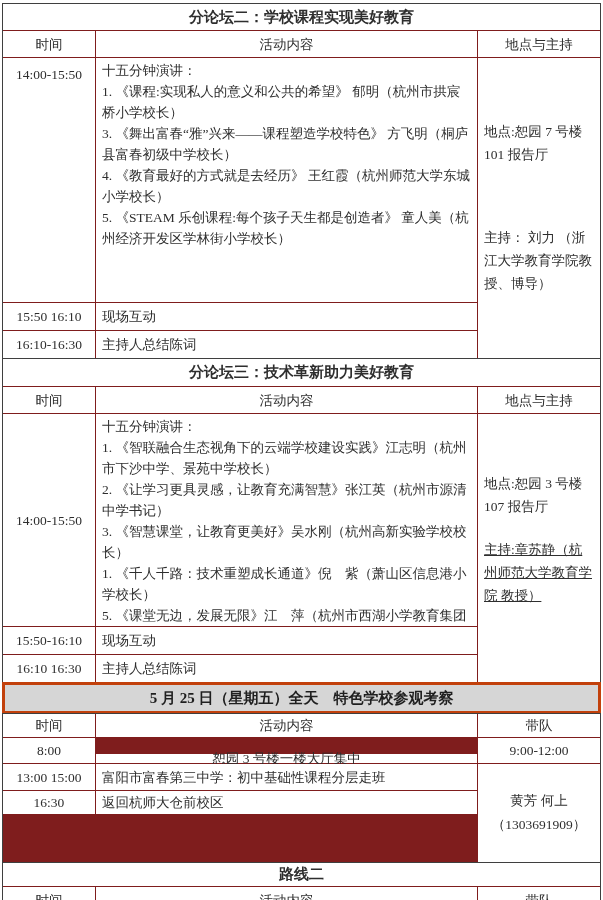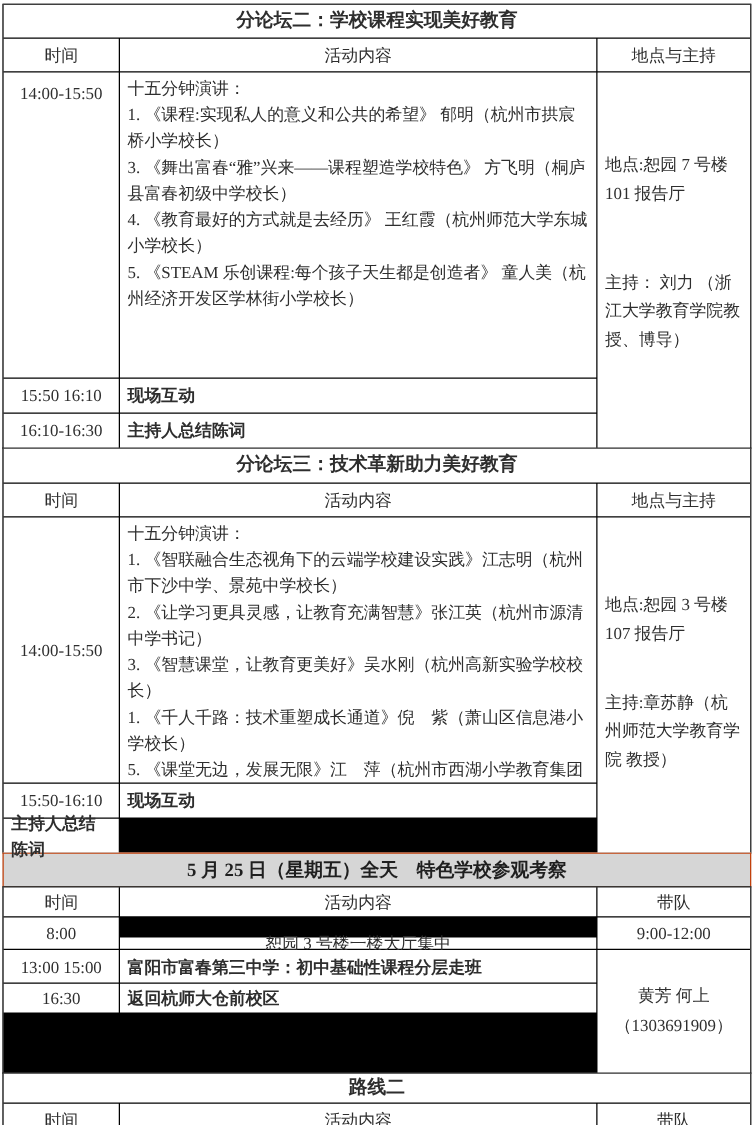--- a/index.html
+++ b/index.html
@@ -7,47 +7,47 @@
     width:603px;height:900px;overflow:hidden;background:#ffffff;
     font-family:"Liberation Serif","DejaVu Serif",serif;
     color:#2e2e2e;
     -webkit-font-smoothing:antialiased;
   }
   .page{padding:3px 2px 0 2px;}
   .grid{
     display:grid;
     grid-template-columns:92px 1fr 122px;
     gap:1px;
-    background:#000000;            
+    background:#7f1d1d;            
     border:1px solid #3f3f3f;
   }
   .grid + .grid, .grid + .banner, .banner + .grid{margin-top:-1px;}
   .cell{background:#ffffff;font-size:13.5px;line-height:21px;padding:2px 6px;}
   .span3{grid-column:1/4;}
   .title{text-align:center;font-weight:bold;font-size:15px;display:flex;align-items:center;justify-content:center;padding:1px 0;}
   .hdr{text-align:center;display:flex;align-items:center;justify-content:center;padding:0;}
   .time{text-align:center;display:flex;align-items:center;justify-content:center;padding:0 2px;}
   .time.v-top{align-items:flex-start;padding-top:6px;}
   .content p{margin:0;}
   .venue{grid-column:3;grid-row:3/6;padding-top:62px;line-height:23px;}
-  .venue .host{margin-top:48px;}
+  .venue .host{margin-top:60px;}
   .venue.venue-b{padding-top:58px;}
-  .venue.venue-b .host{margin-top:32px;}
+  .venue.venue-b .host{margin-top:20px;text-decoration:underline;}
   .secA{grid-template-rows:26px 26px 244px 27px 27px;}
   .secB{grid-template-rows:27px 26px 212px 27px 27px;}
   .routeA{grid-template-rows:23px 25px 26px 23px 23px 23px;}
   .routeB{grid-template-rows:23px 26px;}
   .banner{
-    border:1px solid #c2410c;background:#d6d6d6;
+    border:3px solid #c2410c;background:#d6d6d6;
     height:26px;display:flex;align-items:center;justify-content:center;
     font-weight:bold;font-size:15px;color:#1f1f1f;
   }
   .leader{grid-column:3;grid-row:3/7;display:flex;flex-direction:column;align-items:center;justify-content:center;text-align:left;line-height:24px;}
   .row-center{display:flex;align-items:center;justify-content:center;padding:0;margin-top:16px;}
-  .row-left{display:flex;align-items:center;justify-content:flex-start;padding:0 6px;font-weight:bold;}
+  .row-left{display:flex;align-items:center;justify-content:flex-start;padding:0 6px;}
 </style>
 </head>
 <body>
 
 <div class="page">
 
   <div class="grid secA">
     <div class="cell span3 title">分论坛二：学校课程实现美好教育</div>
     <div class="cell hdr">时间</div>
     <div class="cell hdr">活动内容</div>
@@ -89,20 +89,21 @@
       <p>5. 《课堂无边，发展无限》江　萍（杭州市西湖小学教育集团总校长）</p>
     </div>
     <div class="cell venue venue-b">
       <div>地点:恕园 3 号楼 107 报告厅</div>
       <div class="host">主持:章苏静（杭州师范大学教育学院 教授）</div>
     </div>
 
     <div class="cell time">15:50-16:10</div>
     <div class="cell row-left">现场互动</div>
 
+    <div class="cell time">16:10 16:30</div>
     <div class="cell row-left">主持人总结陈词</div>
   </div>
 
   <div class="banner">5 月 25 日（星期五）全天　特色学校参观考察</div>
 
   <div class="grid routeA">
     <div class="cell hdr">时间</div>
     <div class="cell hdr">活动内容</div>
     <div class="cell hdr">带队</div>
 

